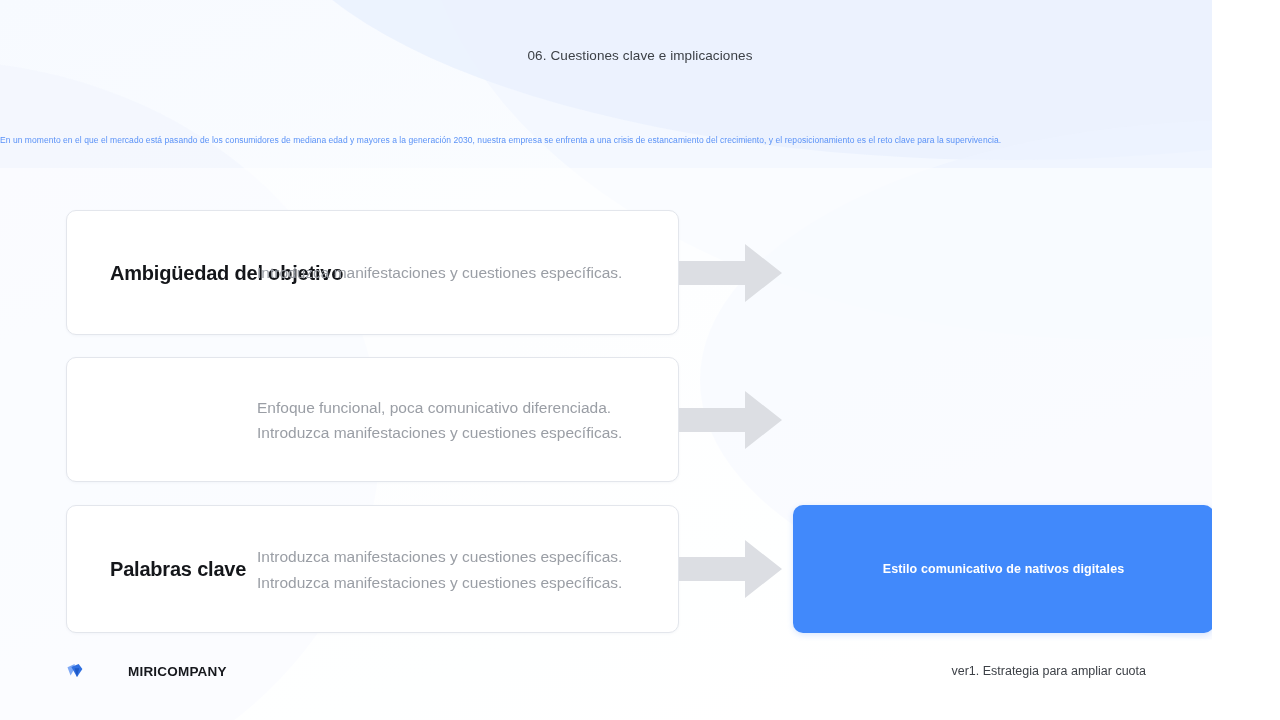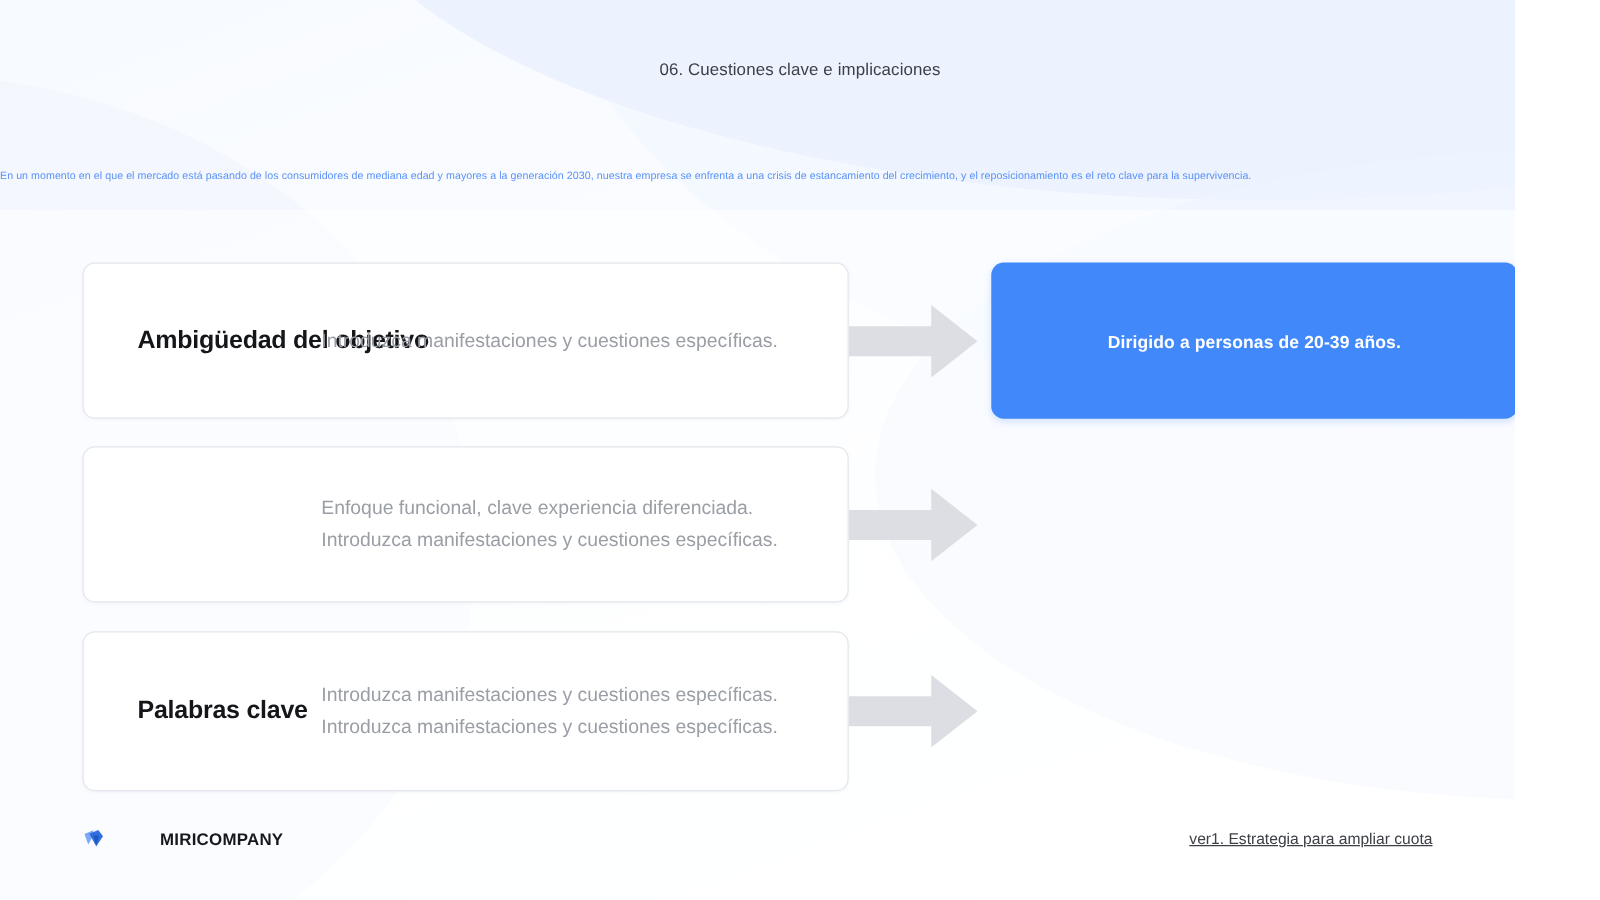--- a/index.html
+++ b/index.html
@@ -203,21 +203,20 @@
     color: #16181d;
     letter-spacing: 0.2px;
     padding-left: 37px;
   }
   .footer-note {
     position: absolute;
     right: 66px;
     top: 664px;
     font-size: 12.5px;
     color: #3d4147;
-    text-decoration: underline;
   }
 </style>
 </head>
 <body>
 
 <div class="slide">
 
   <div class="bg-layer">
     <div class="bg-ellipse-b"></div>
     <div class="bg-ellipse-a"></div>
@@ -234,48 +233,48 @@
     <div class="row row-0">
       <div class="issue-card">
         <div class="issue-label">Ambigüedad del objetivo</div>
         <div class="issue-body">
           <div>Introduzca manifestaciones y cuestiones específicas.</div>
         </div>
       </div>
       <svg class="arrow" viewBox="0 0 103 58" xmlns="http://www.w3.org/2000/svg">
         <path d="M0 17 H66 V0 L103 29 L66 58 V41 H0 Z" fill="#DCDEE3"></path>
       </svg>
-      <div class="solution-box">
-        <span class="solution-text sol-size-0">Dirigido a personas de 20-39 años.</span>
-      </div>
     </div>
 
     <div class="row row-1">
       <div class="issue-card">
         <div class="issue-body">
-          <div>Enfoque funcional, clave experiencia diferenciada.</div>
+          <div>Enfoque funcional, poca comunicativo diferenciada.</div>
           <div>Introduzca manifestaciones y cuestiones específicas.</div>
         </div>
       </div>
       <svg class="arrow" viewBox="0 0 103 58" xmlns="http://www.w3.org/2000/svg">
         <path d="M0 17 H66 V0 L103 29 L66 58 V41 H0 Z" fill="#DCDEE3"></path>
       </svg>
     </div>
 
     <div class="row row-2">
       <div class="issue-card">
         <div class="issue-label">Palabras clave</div>
         <div class="issue-body">
           <div>Introduzca manifestaciones y cuestiones específicas.</div>
           <div>Introduzca manifestaciones y cuestiones específicas.</div>
         </div>
       </div>
       <svg class="arrow" viewBox="0 0 103 58" xmlns="http://www.w3.org/2000/svg">
         <path d="M0 17 H66 V0 L103 29 L66 58 V41 H0 Z" fill="#DCDEE3"></path>
       </svg>
+      <div class="solution-box">
+        <span class="solution-text sol-size-2">Estilo comunicativo de nativos digitales</span>
+      </div>
     </div>
 
   </div>
 
   <div class="footer-logo">
     <svg width="18" height="18" viewBox="0 0 18 18" xmlns="http://www.w3.org/2000/svg">
       <path d="M1.5 5.2 L8.6 2.1 L8.6 6.6 L4.6 13.6 Z" fill="#7FA9F5"></path>
       <path d="M5.4 5.0 L12.6 2.0 L16.4 7.0 L11.0 14.9 Z" fill="#2F6FE0"></path>
       <path d="M8.6 6.3 L13.2 6.3 L11.0 14.9 Z" fill="#1E59C6"></path>
     </svg>

